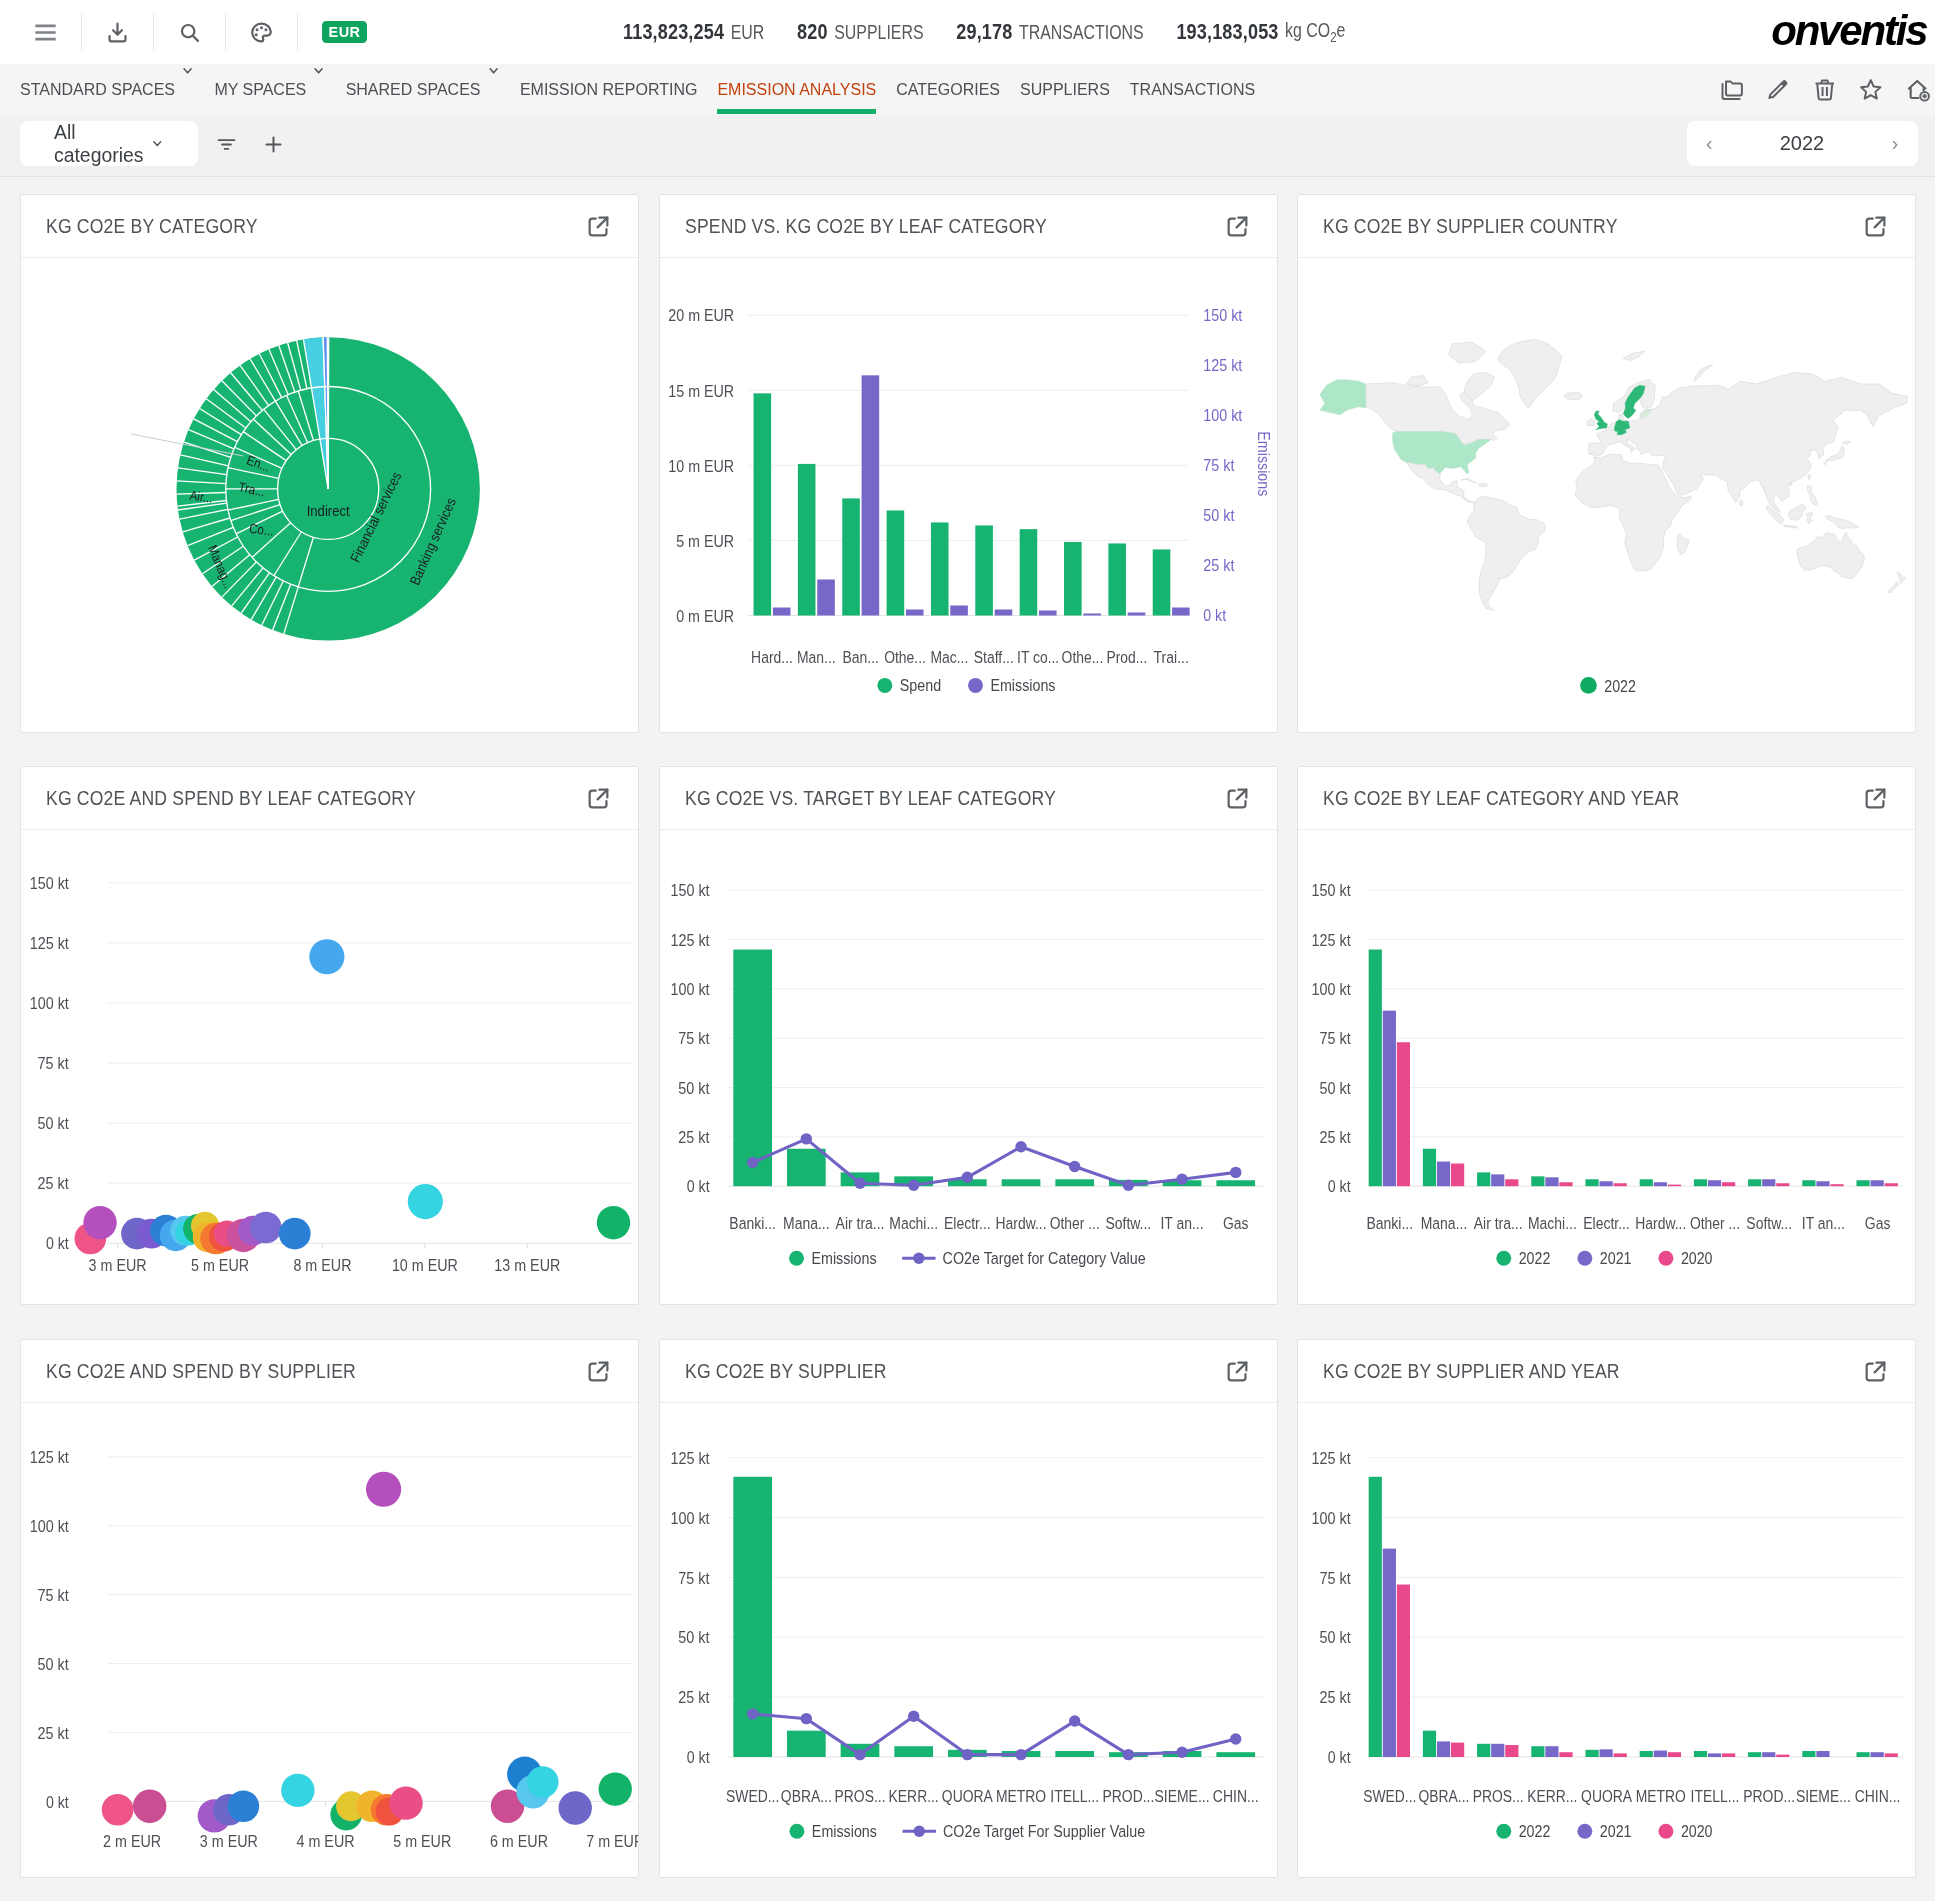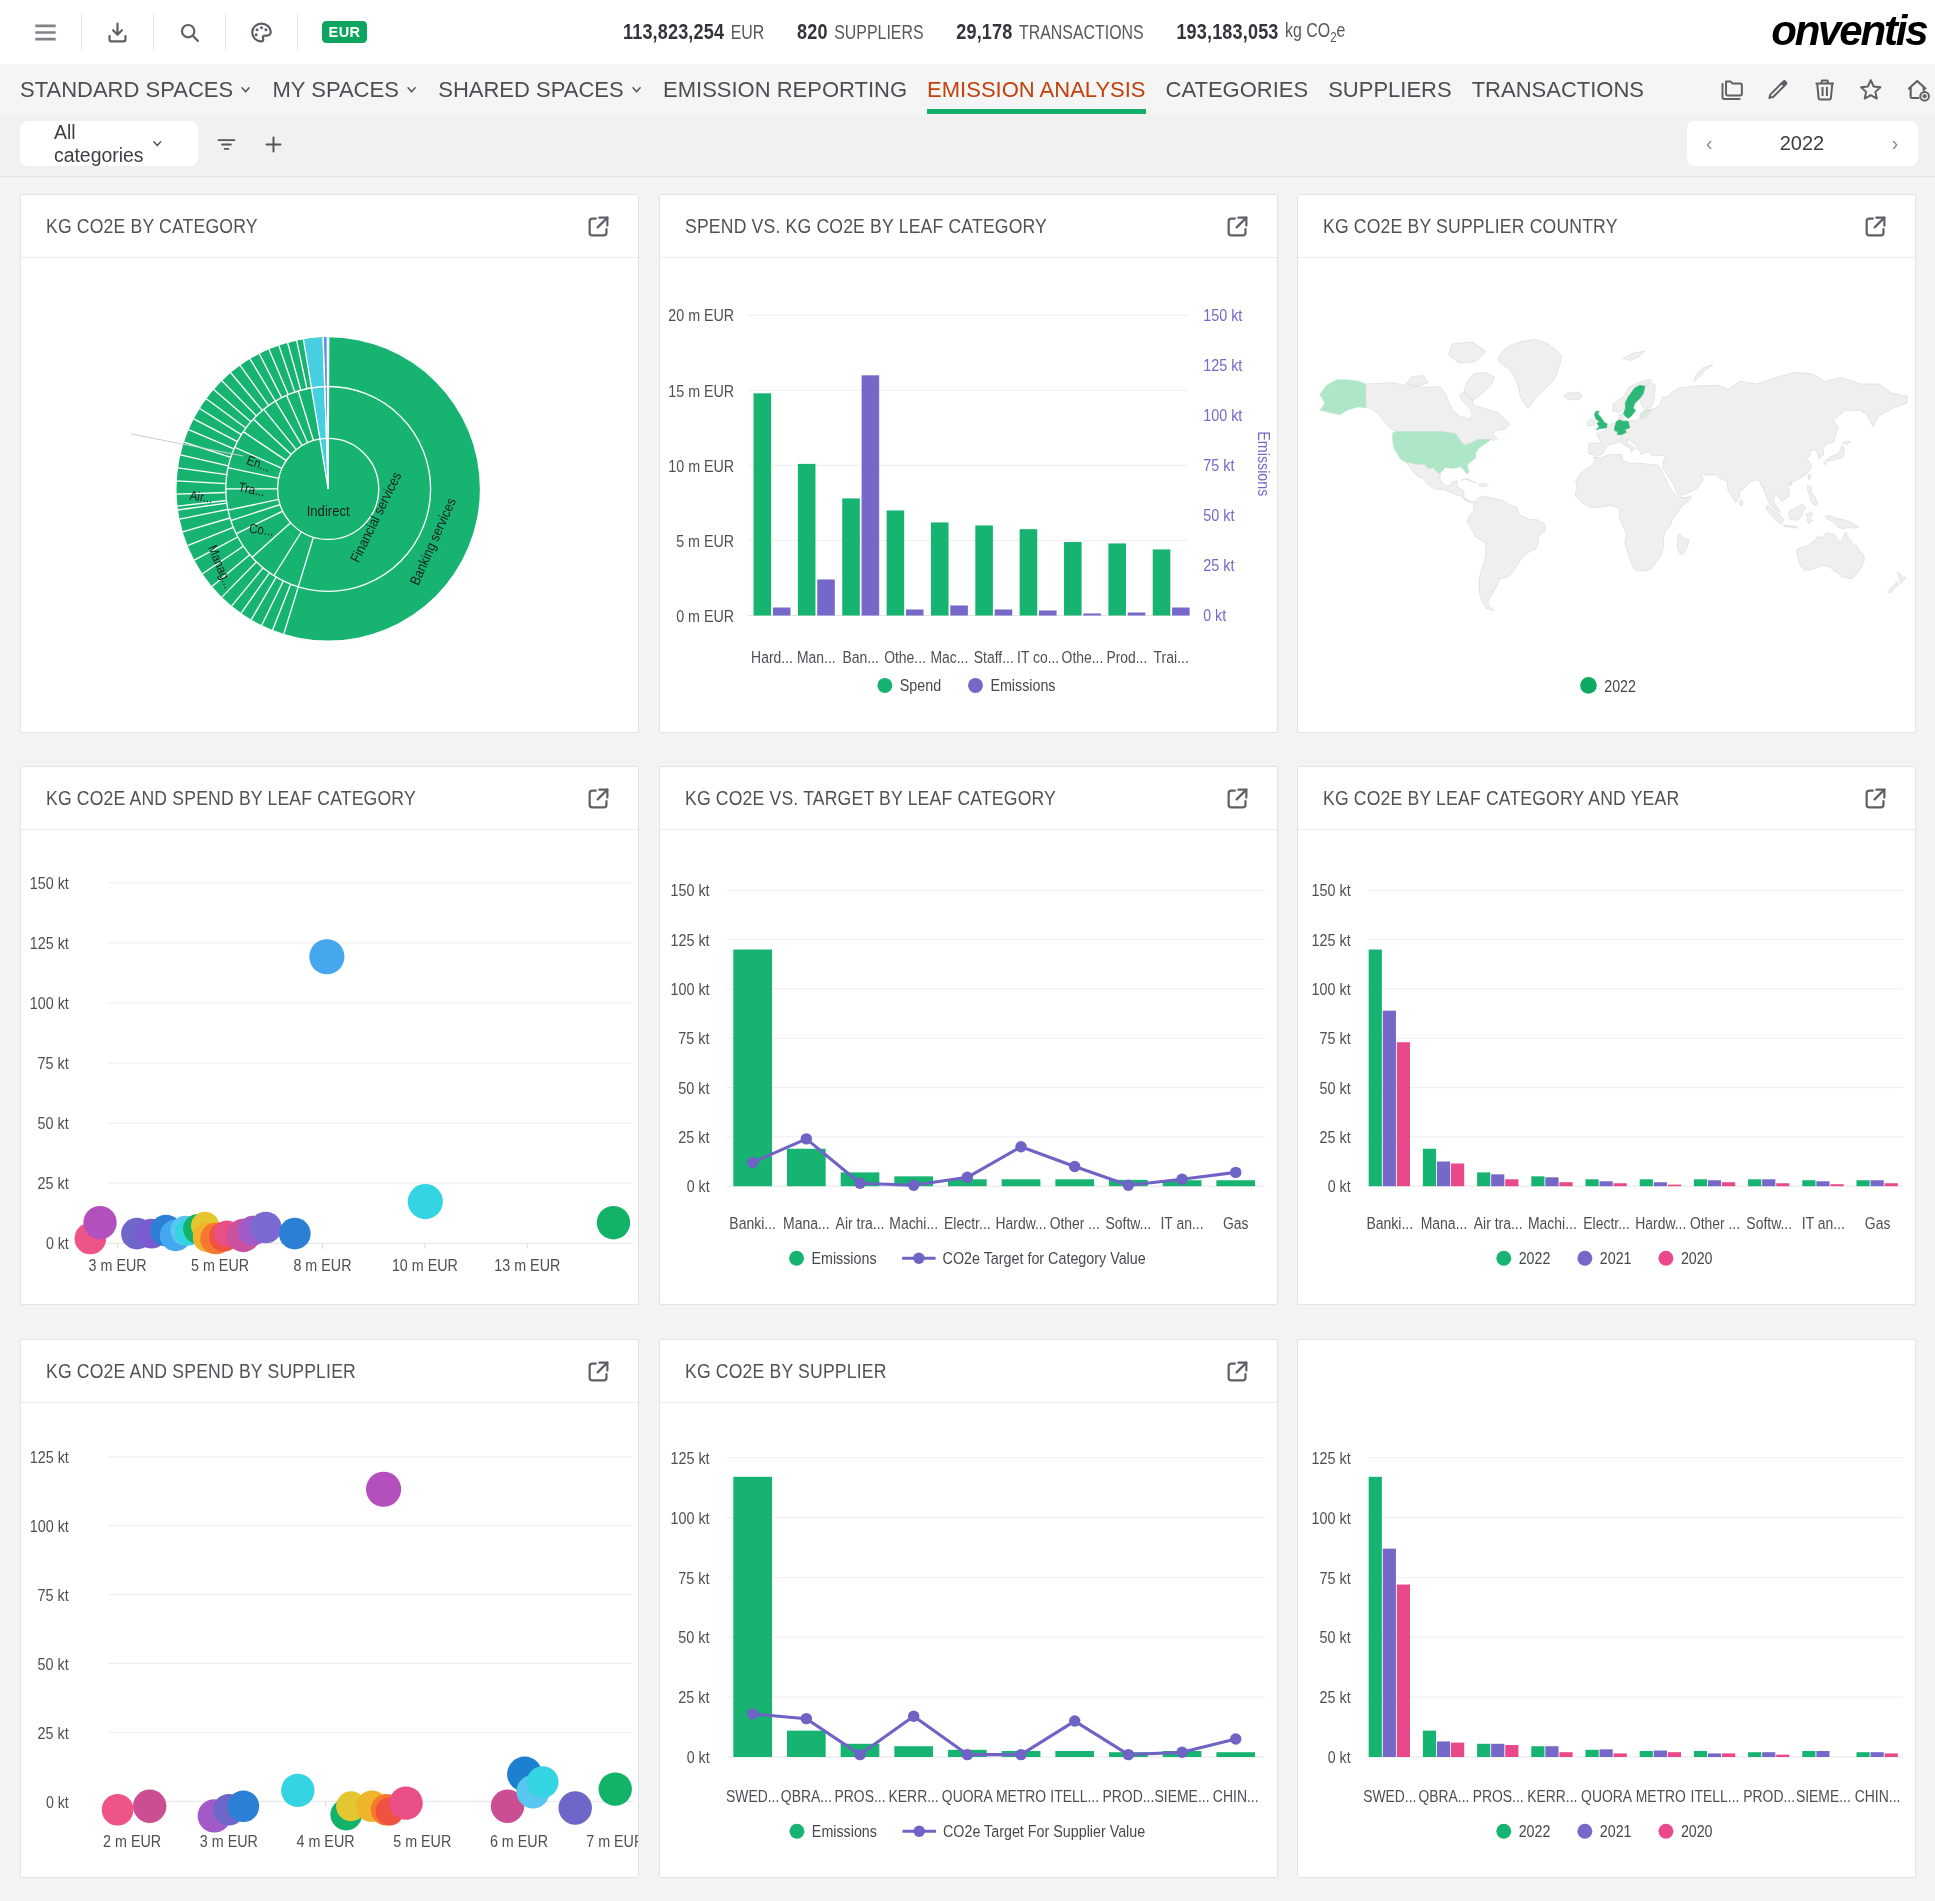--- a/index.html
+++ b/index.html
@@ -7,21 +7,21 @@
 .hicons .sep{width:0.9px;height:36px;background:#e7e7e7;margin:0 24px}
 .eur{background:#0fa;background:#0da45f;color:#fff;font-weight:bold;font-size:14.5px;letter-spacing:0.4px;
      padding:3.1px 7px;border-radius:4.4px;margin-left:24px}
 .stats{position:absolute;left:623px;top:0;height:64px;display:flex;align-items:center;font-size:19.4px;color:#55595d;transform:scaleX(.82);transform-origin:left center}
 .stats b{font-size:22px;color:#32363a;letter-spacing:0.2px}
 .stats .lab{margin-left:8px}
 .stats .gap{width:40px}
 .logo{position:absolute;right:9.7px;top:7px;font-size:42px;font-weight:bold;font-style:italic;
       color:#000000;letter-spacing:-2.2px}
 .nav{position:absolute;left:0;top:64px;width:1936px;height:51px;background:#f5f5f5;display:flex;align-items:center}
-.nav .it{font-size:22px;color:#4b4f54;letter-spacing:0px;margin-left:20px;display:flex;align-items:center;gap:6.2px;position:relative;height:51px;line-height:51px}
+.nav .it{font-size:16px;color:#4b4f54;letter-spacing:0px;margin-left:20px;display:flex;gap:6.2px;position:relative;height:51px;line-height:51px}
 .nav .it.first{margin-left:20px}
 .nav .it.active{color:#c2410c}
 .nav .it.active::after{content:"";position:absolute;left:0;right:0;bottom:0.9px;height:4.8px;background:#13af6a}
 .nav .sp{flex:1}
 .nav .ric{display:flex;align-items:center;gap:21px;margin-right:4.4px}
 .frow{position:absolute;left:0;top:115px;width:1936px;height:62px;background:#f1f1f1;border-bottom:0.9px solid #e2e2e2}
 .pill{position:absolute;left:20px;top:6.2px;width:178px;height:45px;background:#fff;border-radius:8px;
       display:flex;align-items:center;font-size:19.4px;color:#3c4045;padding:0 34px;justify-content:space-between}
 .ficons{position:absolute;left:216px;top:18.5px;display:flex;gap:25.5px}
 .ypill{position:absolute;right:18.5px;top:6.2px;width:231px;height:45px;background:#fff;border-radius:8px;
@@ -631,20 +631,28 @@
         <circle cx="1186.8" cy="792.1" r="13.0" fill="#6f63c5"></circle>
         <circle cx="1308.9" cy="762.1" r="13.0" fill="#6f63c5"></circle>
         <circle cx="310.7" cy="972.0" r="17.0" fill="#17b471"></circle>
         <text x="344.7" y="985.0" font-size="37" fill="#45494e" text-anchor="start" font-weight="normal" textLength="148" lengthAdjust="spacingAndGlyphs" font-family="Liberation Sans, sans-serif">Emissions</text>
         <line x1="551.0" y1="972.0" x2="627.0" y2="972.0" stroke="#6f63c5" stroke-width="7"></line>
         <circle cx="589.0" cy="972.0" r="13.0" fill="#6f63c5"></circle>
         <text x="643.0" y="985.0" font-size="37" fill="#45494e" text-anchor="start" font-weight="normal" textLength="460" lengthAdjust="spacingAndGlyphs" font-family="Liberation Sans, sans-serif">CO2e Target For Supplier Value</text>
       </svg></div>
   </div>
 <div class="card" style="left:1297px;top:1339px;">
+    <div class="chead">
+      <span>KG CO2E BY SUPPLIER AND YEAR</span>
+      <svg width="23" height="23" viewBox="0 0 52 52">
+        <path d="M20 8 H12 Q6 8 6 14 V40 Q6 46 12 46 H38 Q44 46 44 40 V32" fill="none" stroke="#5d6166" stroke-width="5" stroke-linecap="round"></path>
+        <path d="M28 6 H46 V24" fill="none" stroke="#5d6166" stroke-width="5" stroke-linecap="round" stroke-linejoin="round"></path>
+        <path d="M46 6 L24 28" fill="none" stroke="#5d6166" stroke-width="5" stroke-linecap="round"></path>
+      </svg>
+    </div>
     <div class="cbody"><svg width="617" height="473" viewBox="0 0 1402 1076">
         <line x1="158.0" y1="803.0" x2="1376.0" y2="803.0" stroke="#e0e0e0" stroke-width="2"></line>
         <text x="119.0" y="817.0" font-size="37" fill="#4c5055" text-anchor="end" font-weight="normal" textLength="52" lengthAdjust="spacingAndGlyphs" font-family="Liberation Sans, sans-serif">0 kt</text>
         <line x1="158.0" y1="666.8" x2="1376.0" y2="666.8" stroke="#ececec" stroke-width="2"></line>
         <text x="119.0" y="680.8" font-size="37" fill="#4c5055" text-anchor="end" font-weight="normal" textLength="71" lengthAdjust="spacingAndGlyphs" font-family="Liberation Sans, sans-serif">25 kt</text>
         <line x1="158.0" y1="530.6" x2="1376.0" y2="530.6" stroke="#ececec" stroke-width="2"></line>
         <text x="119.0" y="544.6" font-size="37" fill="#4c5055" text-anchor="end" font-weight="normal" textLength="71" lengthAdjust="spacingAndGlyphs" font-family="Liberation Sans, sans-serif">50 kt</text>
         <line x1="158.0" y1="394.4" x2="1376.0" y2="394.4" stroke="#ececec" stroke-width="2"></line>
         <text x="119.0" y="408.4" font-size="37" fill="#4c5055" text-anchor="end" font-weight="normal" textLength="71" lengthAdjust="spacingAndGlyphs" font-family="Liberation Sans, sans-serif">75 kt</text>
         <line x1="158.0" y1="258.2" x2="1376.0" y2="258.2" stroke="#ececec" stroke-width="2"></line>

